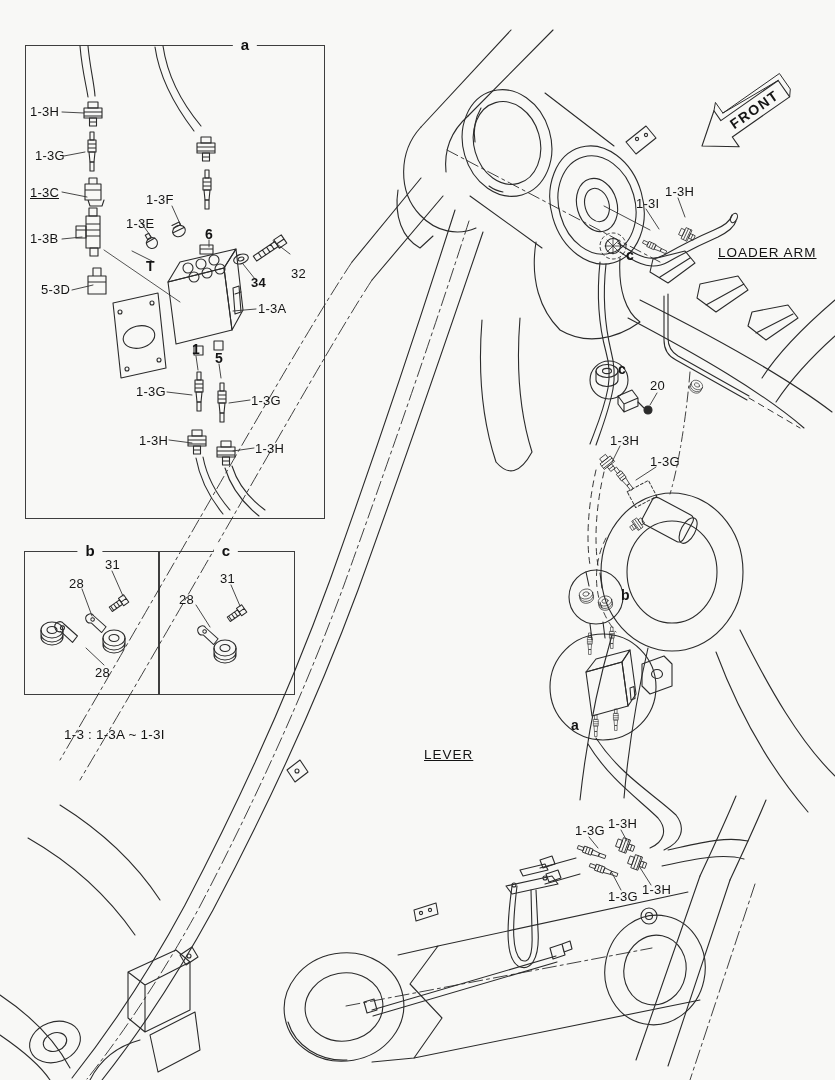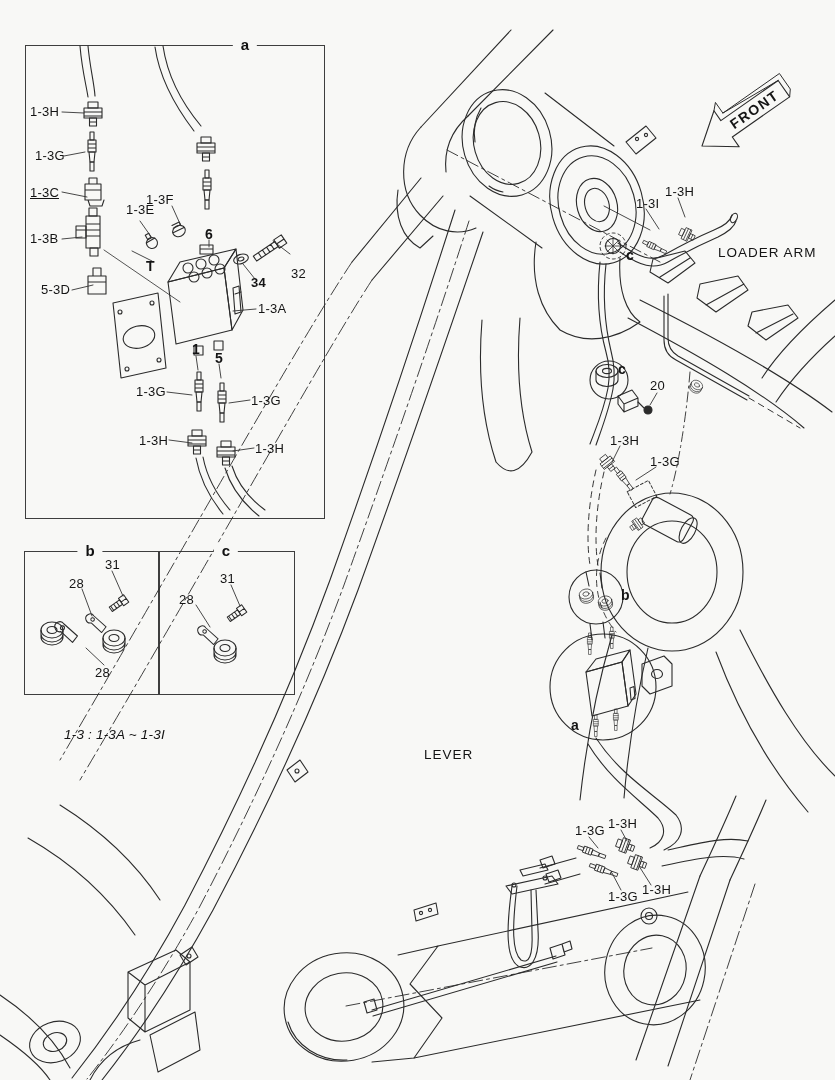--- a/index.html
+++ b/index.html
@@ -13,21 +13,21 @@
   #box-a{left:25px;top:45px;width:298px;height:472px;}
   #box-b{left:24px;top:551px;width:134px;height:142px;}
   #box-c{left:158px;top:551px;width:135px;height:142px;}
   .box-tag{
     position:absolute;z-index:3;transform:translate(-50%,-52%);
     background:#f8f8f6;padding:0 8px;font-weight:700;font-size:15px;color:#111;
   }
   #labels{position:absolute;left:0;top:0;width:686px;height:1080px;z-index:2;pointer-events:none;}
   .lbl{position:absolute;font-size:13px;line-height:1.05;white-space:nowrap;color:#141414;letter-spacing:.2px;}
   .lbl.bold{font-weight:700;font-size:14px;}
-  .lbl.caps{letter-spacing:1px;font-size:13.5px;}
+  .lbl.caps{letter-spacing:1px;font-size:13.5px;text-decoration:underline;}
   #front-arrow-text{font-size:14px;font-weight:600;letter-spacing:1.5px;fill:#141414;}
 </style>
 </head>
 <body>
 
 <div id="canvas">
 
   <div id="box-a" class="dbox"></div>
   <div id="box-b" class="dbox"></div>
   <div id="box-c" class="dbox"></div>
@@ -318,21 +318,21 @@
     </g>
   </svg>
 
   <div id="labels">
     <div>
 
     <div class="lbl" style="left: 30px; top: 105px;">1-3H</div>
         <div class="lbl" style="left: 35px; top: 149px;">1-3G</div>
         <div class="lbl" style="left: 30px; top: 186px; text-decoration: underline;">1-3C</div>
         <div class="lbl" style="left: 30px; top: 232px; text-align: right;">1-3B</div>
-        <div class="lbl" style="left: 126px; top: 203px;">1-3E</div>
+        <div class="lbl" style="left: 126px; top: 217px;">1-3E</div>
         <div class="lbl" style="left: 146px; top: 193px;">1-3F</div>
         <div class="lbl" style="left: 41px; top: 283px;">5-3D</div>
         <div class="lbl bold" style="left: 146px; top: 259px;">T</div>
         <div class="lbl bold" style="left: 205px; top: 227px;">6</div>
         <div class="lbl" style="left: 291px; top: 267px;">32</div>
         <div class="lbl" style="left: 251px; top: 276px; font-weight: bold;">34</div>
         <div class="lbl" style="left: 258px; top: 302px;">1-3A</div>
         <div class="lbl bold" style="left: 192px; top: 342px;">1</div>
         <div class="lbl bold" style="left: 215px; top: 351px;">5</div>
         <div class="lbl" style="left: 136px; top: 385px;">1-3G</div>
@@ -362,16 +362,16 @@
         <div class="lbl" style="left: 650px; top: 379px;">20</div>
         <div class="lbl" style="left: 610px; top: 434px;">1-3H</div>
         <div class="lbl" style="left: 650px; top: 455px;">1-3G</div>
         <div class="lbl bold" style="left: 621px; top: 588px;">b</div>
         <div class="lbl bold" style="left: 571px; top: 718px;">a</div>
         <div class="lbl" style="left: 575px; top: 824px;">1-3G</div>
         <div class="lbl" style="left: 608px; top: 817px;">1-3H</div>
         <div class="lbl" style="left: 608px; top: 890px;">1-3G</div>
         <div class="lbl" style="left: 642px; top: 883px;">1-3H</div>
       </div>
-    <div class="lbl" style="left:64px;top:728px;font-size:13.5px;font-style:italic;">1-3 : 1-3A ~ 1-3I</div>
+    <div class="lbl" style="left:64px;top:728px;font-size:13.5px;">1-3 : 1-3A ~ 1-3I</div>
   </div>
 
 </div>
 
 </body></html>

